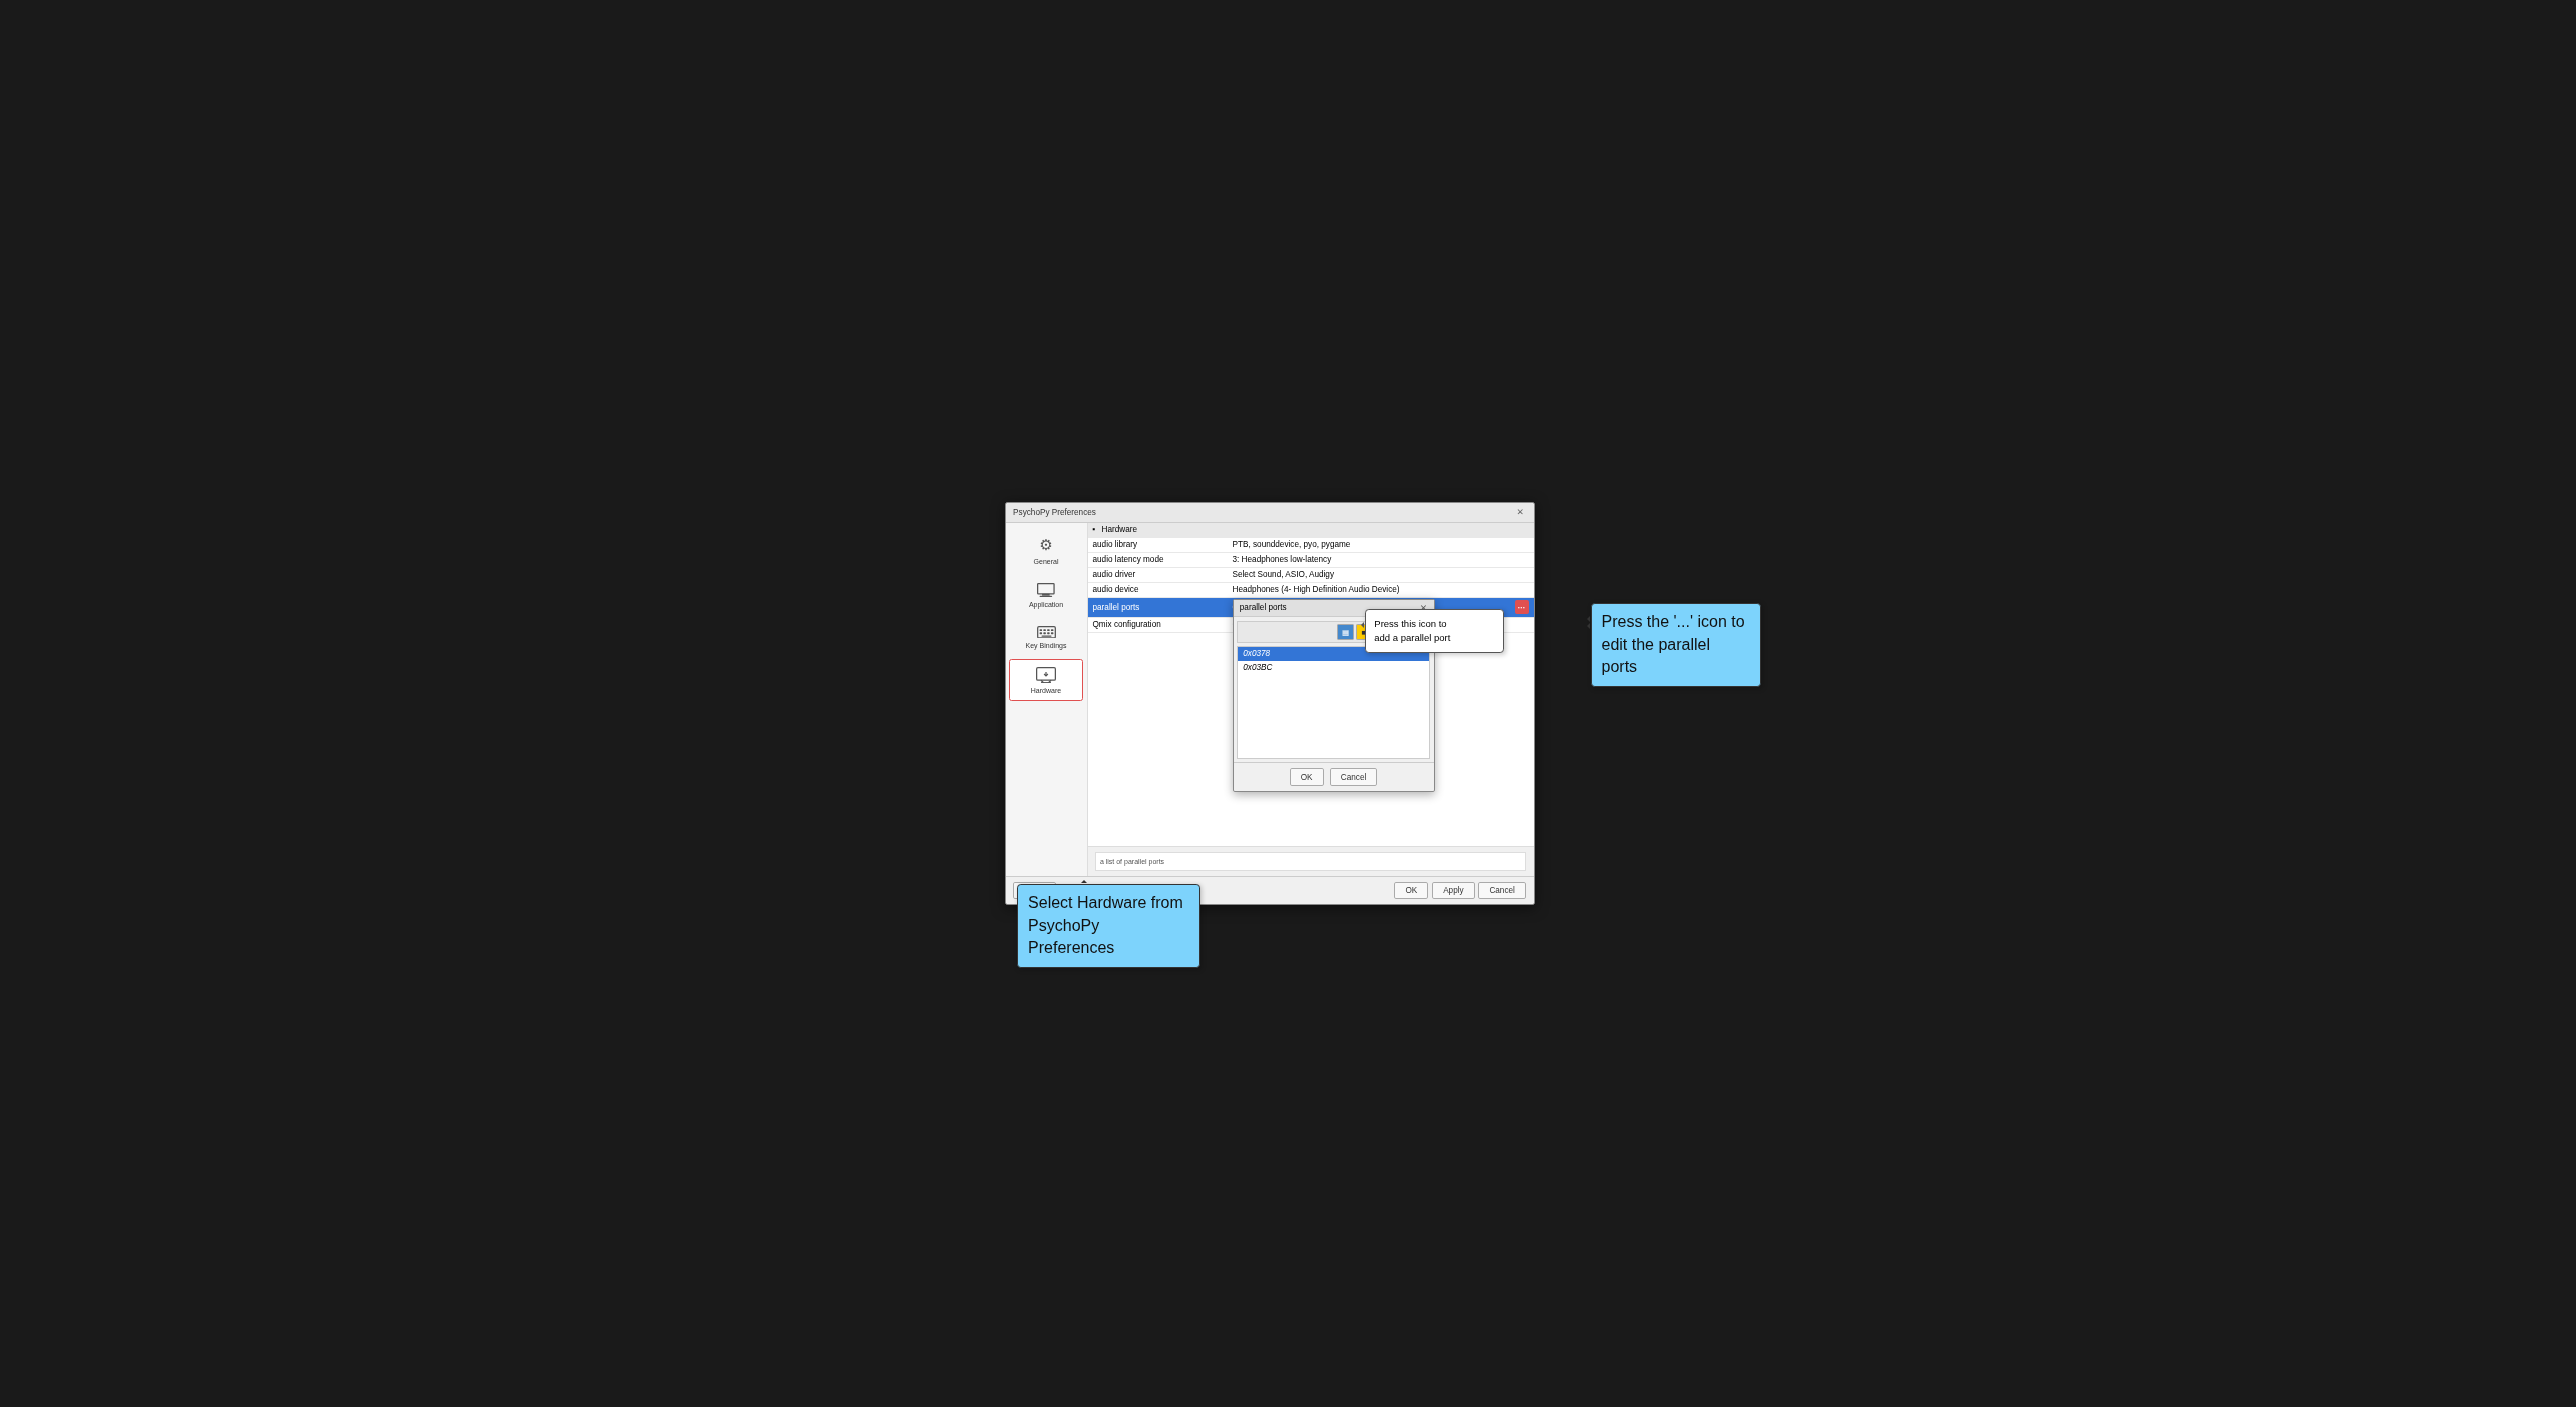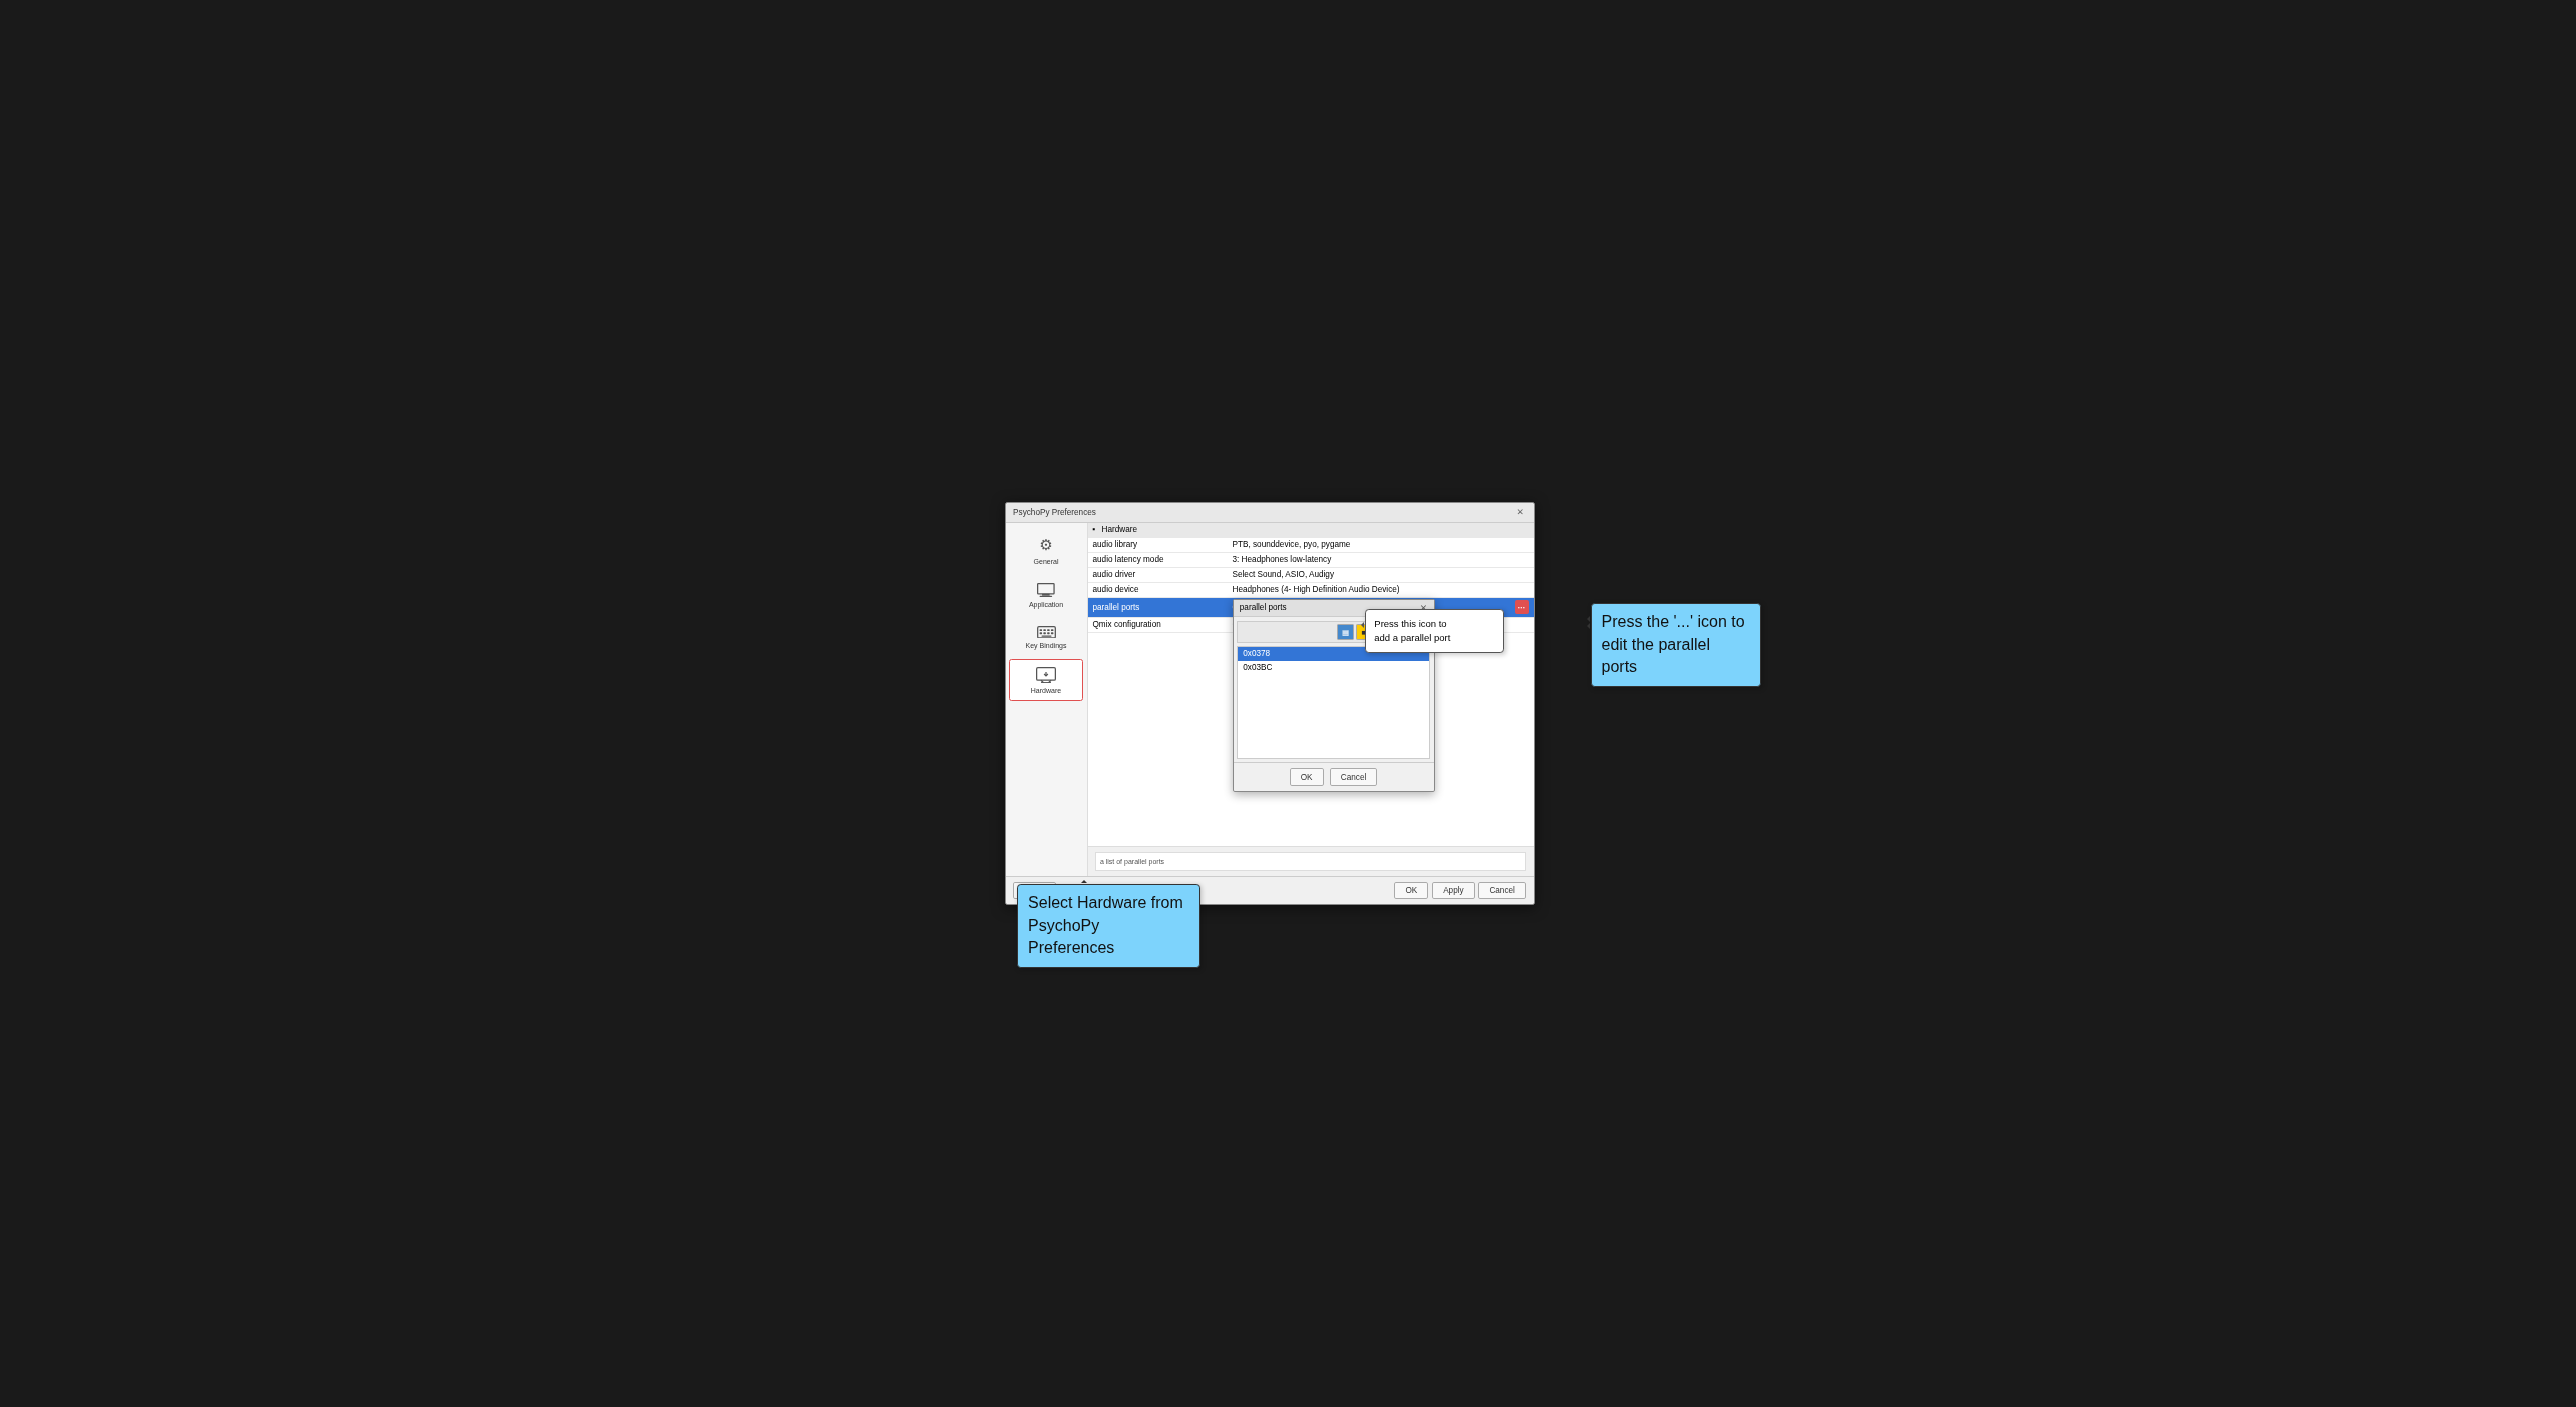--- a/index.html
+++ b/index.html
@@ -258,20 +258,21 @@
     .modal-tool-btn.red { background: #dd3333; color: white; }
     .modal-tool-btn.up { background: #f0f0f0; }
     .modal-tool-btn.down { background: #44aa44; color: white; }
 
     .modal-list {
       background: white;
       border: 0.6px solid #ccc;
       min-height: 113px;
       padding: 0;
       list-style: none;
+      font-style: italic;
     }
     .modal-list-item {
       padding: 2.5px 5px;
       cursor: pointer;
       font-size: 8.2px;
     }
     .modal-list-item.selected { background: #3375d6; color: white; }
 
     .modal-footer {
       padding: 5px;

